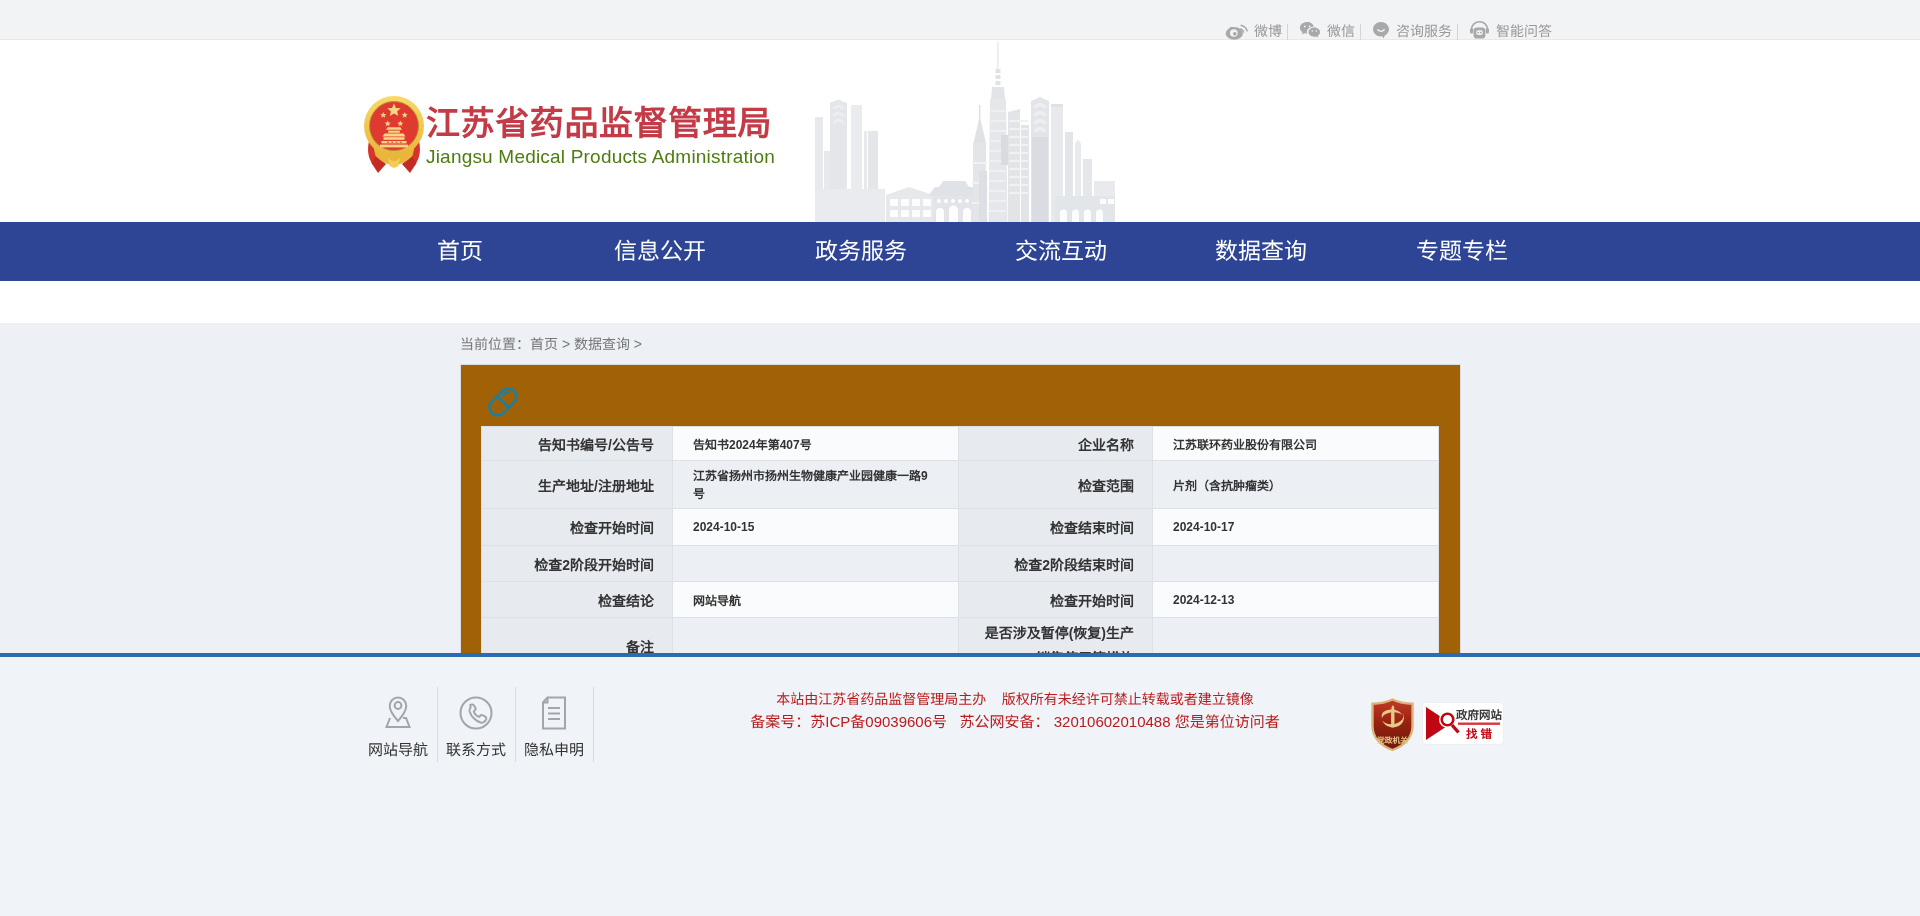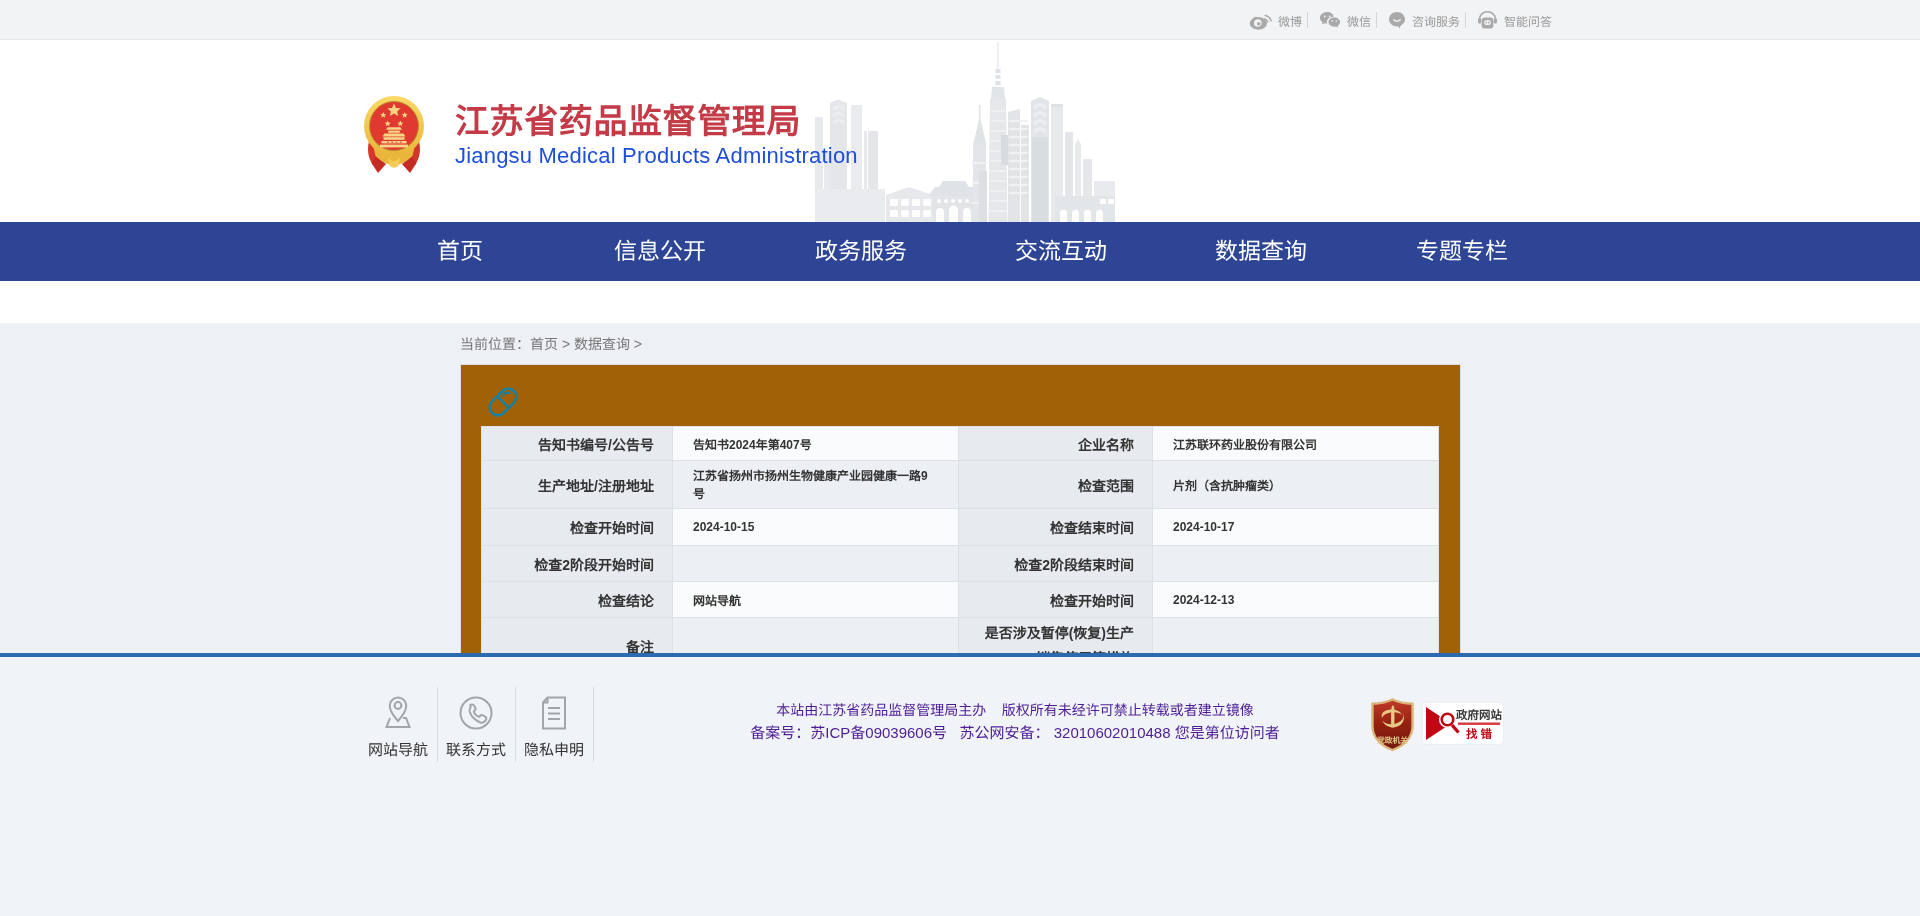--- a/index.html
+++ b/index.html
@@ -2,52 +2,52 @@
 <html lang="zh-CN"><head>
 <meta charset="utf-8">
 <title>江苏省药品监督管理局</title>
 <style>
 * { margin:0; padding:0; box-sizing:border-box; }
 html,body { width:1920px; height:916px; overflow:hidden; background:#fff;
   font-family:"Liberation Sans", sans-serif; }
 .topbar { position:absolute; left:0; top:0; width:1920px; height:40px;
   background:#f2f3f5; border-bottom:1px solid #e7e8ea; }
 .toplinks { position:absolute; right:368px; top:0; height:40px; display:flex;
-  align-items:center; color:#999; font-size:12px; }
+  align-items:flex-end; color:#999; font-size:14px; }
 .tl { display:flex; align-items:center; gap:6px; }
 .tl svg { display:block; }
 .tsep { width:1px; height:16px; background:#d4d5d8; margin:0 11px 0 5px; }
 .header { position:absolute; left:0; top:41px; width:1920px; height:181px; background:#fff; }
 .skyline { position:absolute; left:815px; top:0px; }
 .brand { position:absolute; left:362px; top:55px; display:flex; align-items:center; }
 .emblem { display:block; }
-.titles { margin-left:29px; }
+.titles { }
 .t-cn { color:#c33b47; font-size:34px; font-weight:bold; letter-spacing:0.6px; line-height:1; }
-.t-en { color:#1d4ed8; font-size:22px; margin-top:7px; letter-spacing:0.2px; line-height:1; }
+.t-en { color:#4d7c0f; font-size:19px; margin-top:7px; letter-spacing:0.2px; line-height:1; }
 .nav { position:absolute; left:0; top:222px; width:1920px; height:59px; background:#2d4594; }
 .nav a { position:absolute; top:0; height:59px; line-height:59px; color:#fff;
   font-size:23px; text-decoration:none; transform:translateX(-50%); white-space:nowrap; }
 .main { position:absolute; left:0; top:281px; width:1920px; height:372px; background:#edf1f6;margin-top:42px; }
 .crumb { position:absolute; left:460px; top:10px; font-size:14px; color:#777; }
 .crumb b { font-weight:normal; color:#777; }
 .panel { position:absolute; left:460px; top:41px; width:1001px; height:331px;
   background:#a16207; border:1px solid #d9dde2; border-bottom:none;font-weight:bold; }
 .pill { position:absolute; left:25px; top:20px; }
 table.dt { position:absolute; left:20px; top:61px; border-collapse:collapse; table-layout:fixed; }
 table.dt td { border:1px solid #dce1e6; color:#333; vertical-align:middle; }
 td.l { background:#e7ebf0; text-align:right; padding-right:18px; font-size:14px; }
 td.v { background:#fafbfc; text-align:left; padding-left:20px; font-size:12px; }
 tr.even td.v { background:#ecf0f5; }
 .blueline { position:absolute; left:0; top:653px; width:1920px; height:4px; background:#2c6bb2; }
 .footer { position:absolute; left:0; top:657px; width:1920px; height:259px; background:#f0f3f7; }
 .fitem { position:absolute; top:38px; width:78px; text-align:center; color:#333; font-size:15px; }
 .fitem svg { display:block; margin:0 auto 7px; }
 .fsep { position:absolute; top:30px; width:1px; height:75px; background:#d8dbdf; }
-.fcenter { position:absolute; left:620px; top:43px; width:790px; text-align:center;
-  color:#4c1d95; }
+.fcenter { position:absolute; left:620px; top:32px; width:790px; text-align:center;
+  color:#b91c1c; }
 .fc1 { font-size:14px; line-height:20px; }
 .fc2 { font-size:15px; line-height:25px; }
 .fc3 { font-size:15px; line-height:25px; }
 .badge1 { position:absolute; left:1370px; top:40px; }
 .badge2 { position:absolute; left:1422px; top:45px; }
 </style>
 </head>
 <body>
 <div class="topbar">
   <div class="toplinks">

